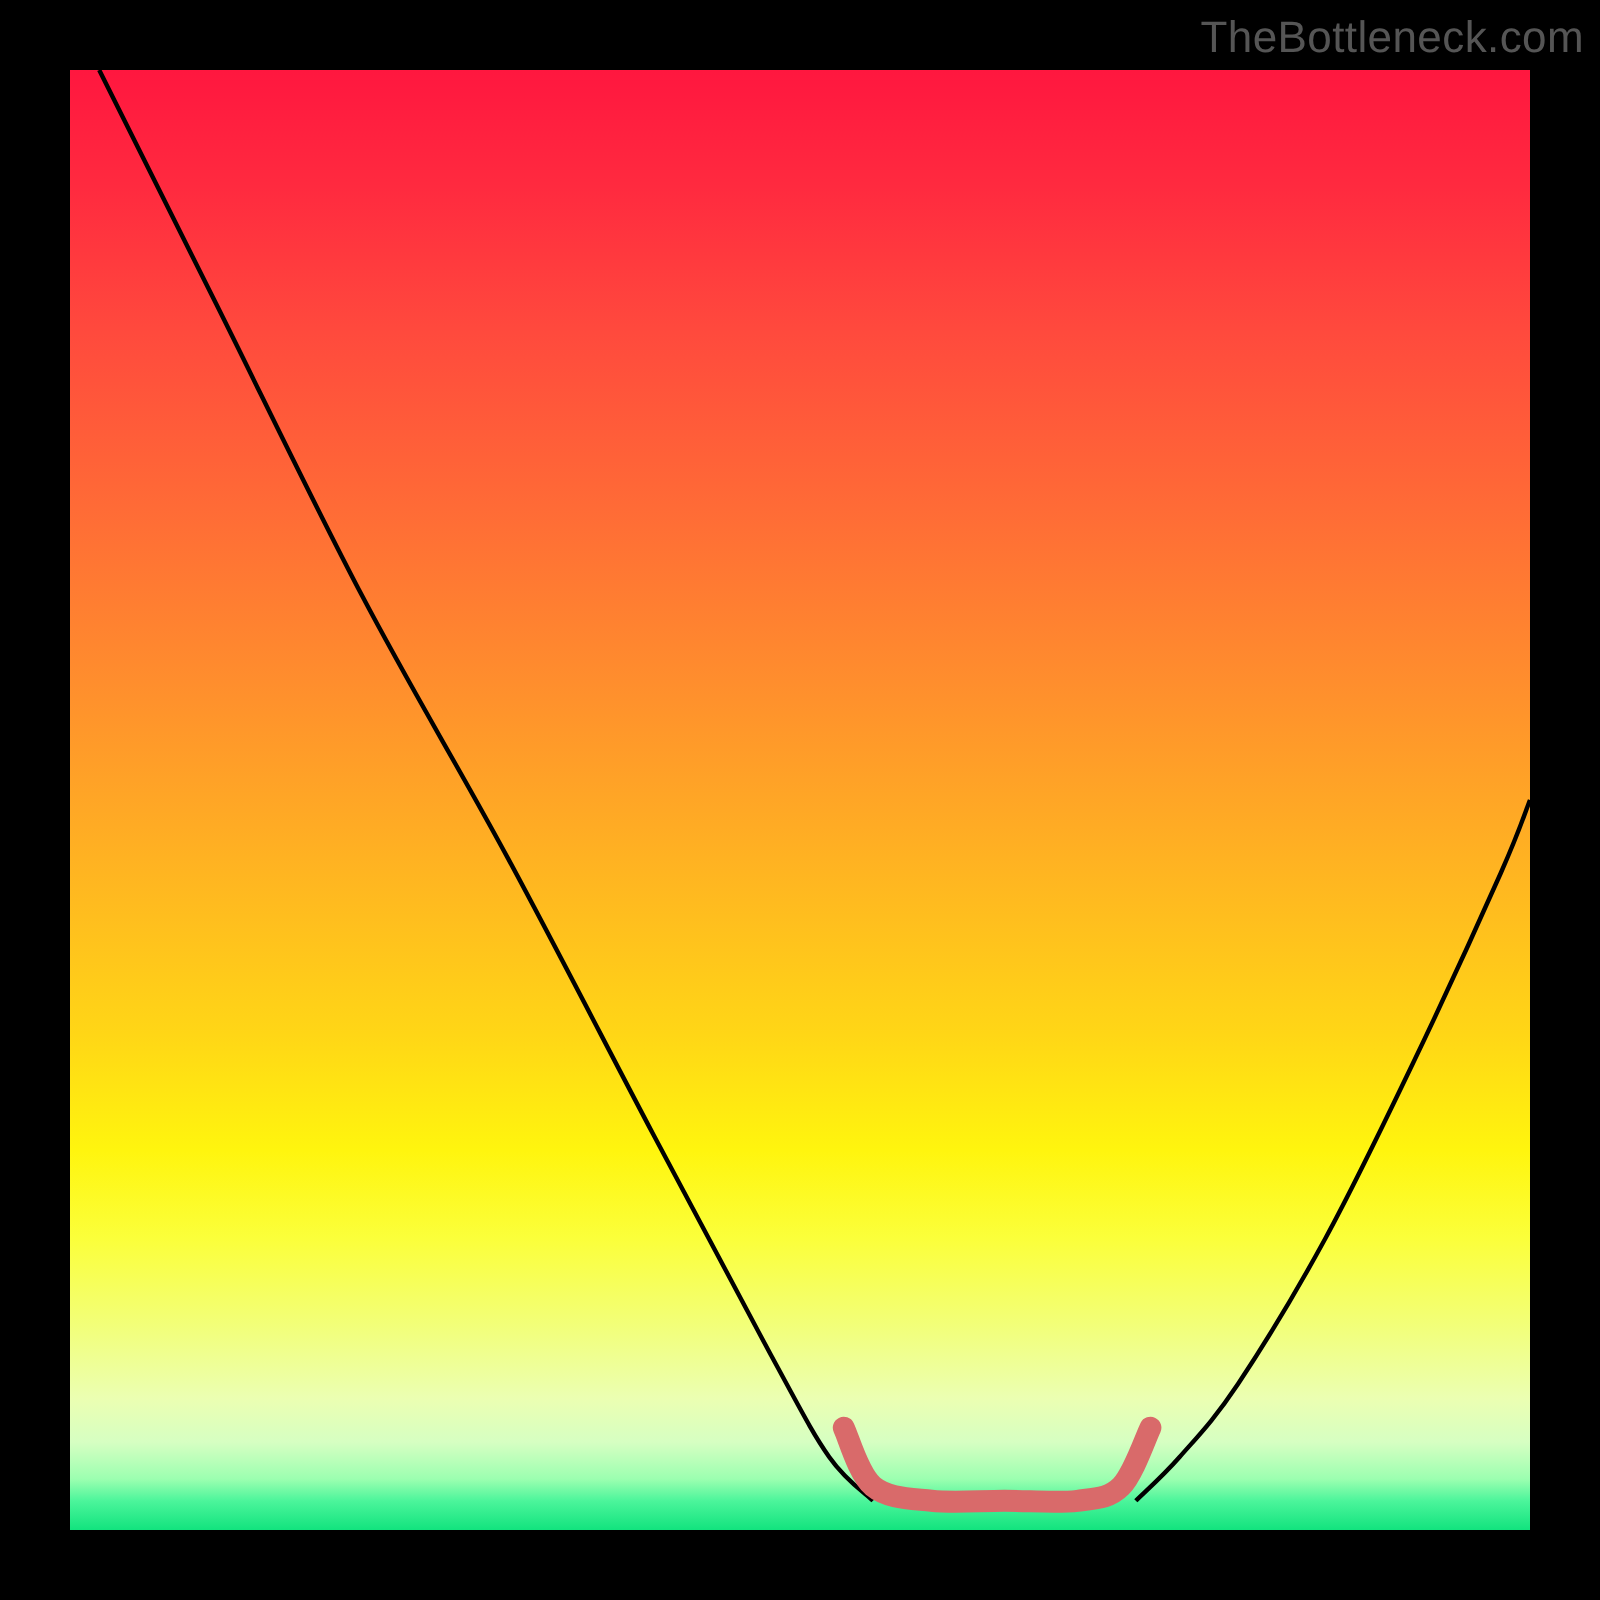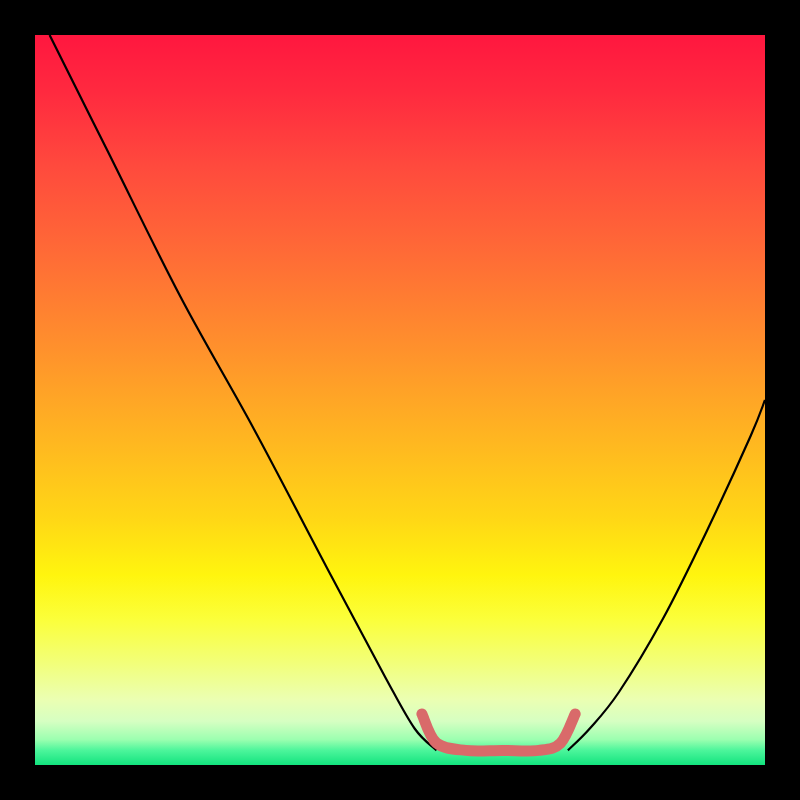--- a/index.html
+++ b/index.html
@@ -55,20 +55,21 @@
     font-size: 22px;
     font-weight: 500;
     letter-spacing: 0.2px;
     user-select: none;
   }
 </style>
 </head>
 <body>
 
 <div class="frame">
+  <div class="watermark">TheBottleneck.com</div>
   <div class="plot-area">
     <svg id="plot-svg" width="730" height="730" viewBox="0 0 730 730">
         <path d="M 14.6 0 C 24.33 19.47, 51.10 73.00, 73.00 116.80 C 94.90 160.60, 121.67 216.57, 146.00 262.80 C 170.33 309.03, 194.67 349.18, 219.00 394.20 C 243.33 439.22, 270.10 491.53, 292.00 532.90 C 313.90 574.27, 335.80 615.63, 350.40 642.40 C 365.00 669.17, 371.08 681.33, 379.60 693.50 C 388.12 705.67, 397.85 711.75, 401.50 715.40" stroke="#000000" stroke-width="2.2" stroke-linecap="butt" stroke-linejoin="round" fill="none"></path>
         <path d="M 532.9 715.4 C 536.55 711.75, 546.28 703.23, 554.80 693.50 C 563.32 683.77, 571.83 675.25, 584.00 657.00 C 596.17 638.75, 613.20 610.77, 627.80 584.00 C 642.40 557.23, 657.00 526.82, 671.60 496.40 C 686.20 465.98, 705.67 423.40, 715.40 401.50 C 725.13 379.60, 727.57 371.08, 730.00 365.00" stroke="#000000" stroke-width="2.2" stroke-linecap="butt" stroke-linejoin="round" fill="none"></path>
         <path d="M 386.90000000000003 678.9 C 389.33 683.77, 394.20 702.02, 401.50 708.10 C 408.80 714.18, 419.75 714.18, 430.70 715.40 C 441.65 716.62, 455.03 715.40, 467.20 715.40 C 479.37 715.40, 493.97 716.62, 503.70 715.40 C 513.43 714.18, 519.52 714.18, 525.60 708.10 C 531.68 702.02, 537.77 683.77, 540.20 678.90" stroke="#d96a6a" stroke-width="11" stroke-linecap="round" stroke-linejoin="round" fill="none"></path>
       </svg>
   </div>
 </div>
 
 </body></html>

